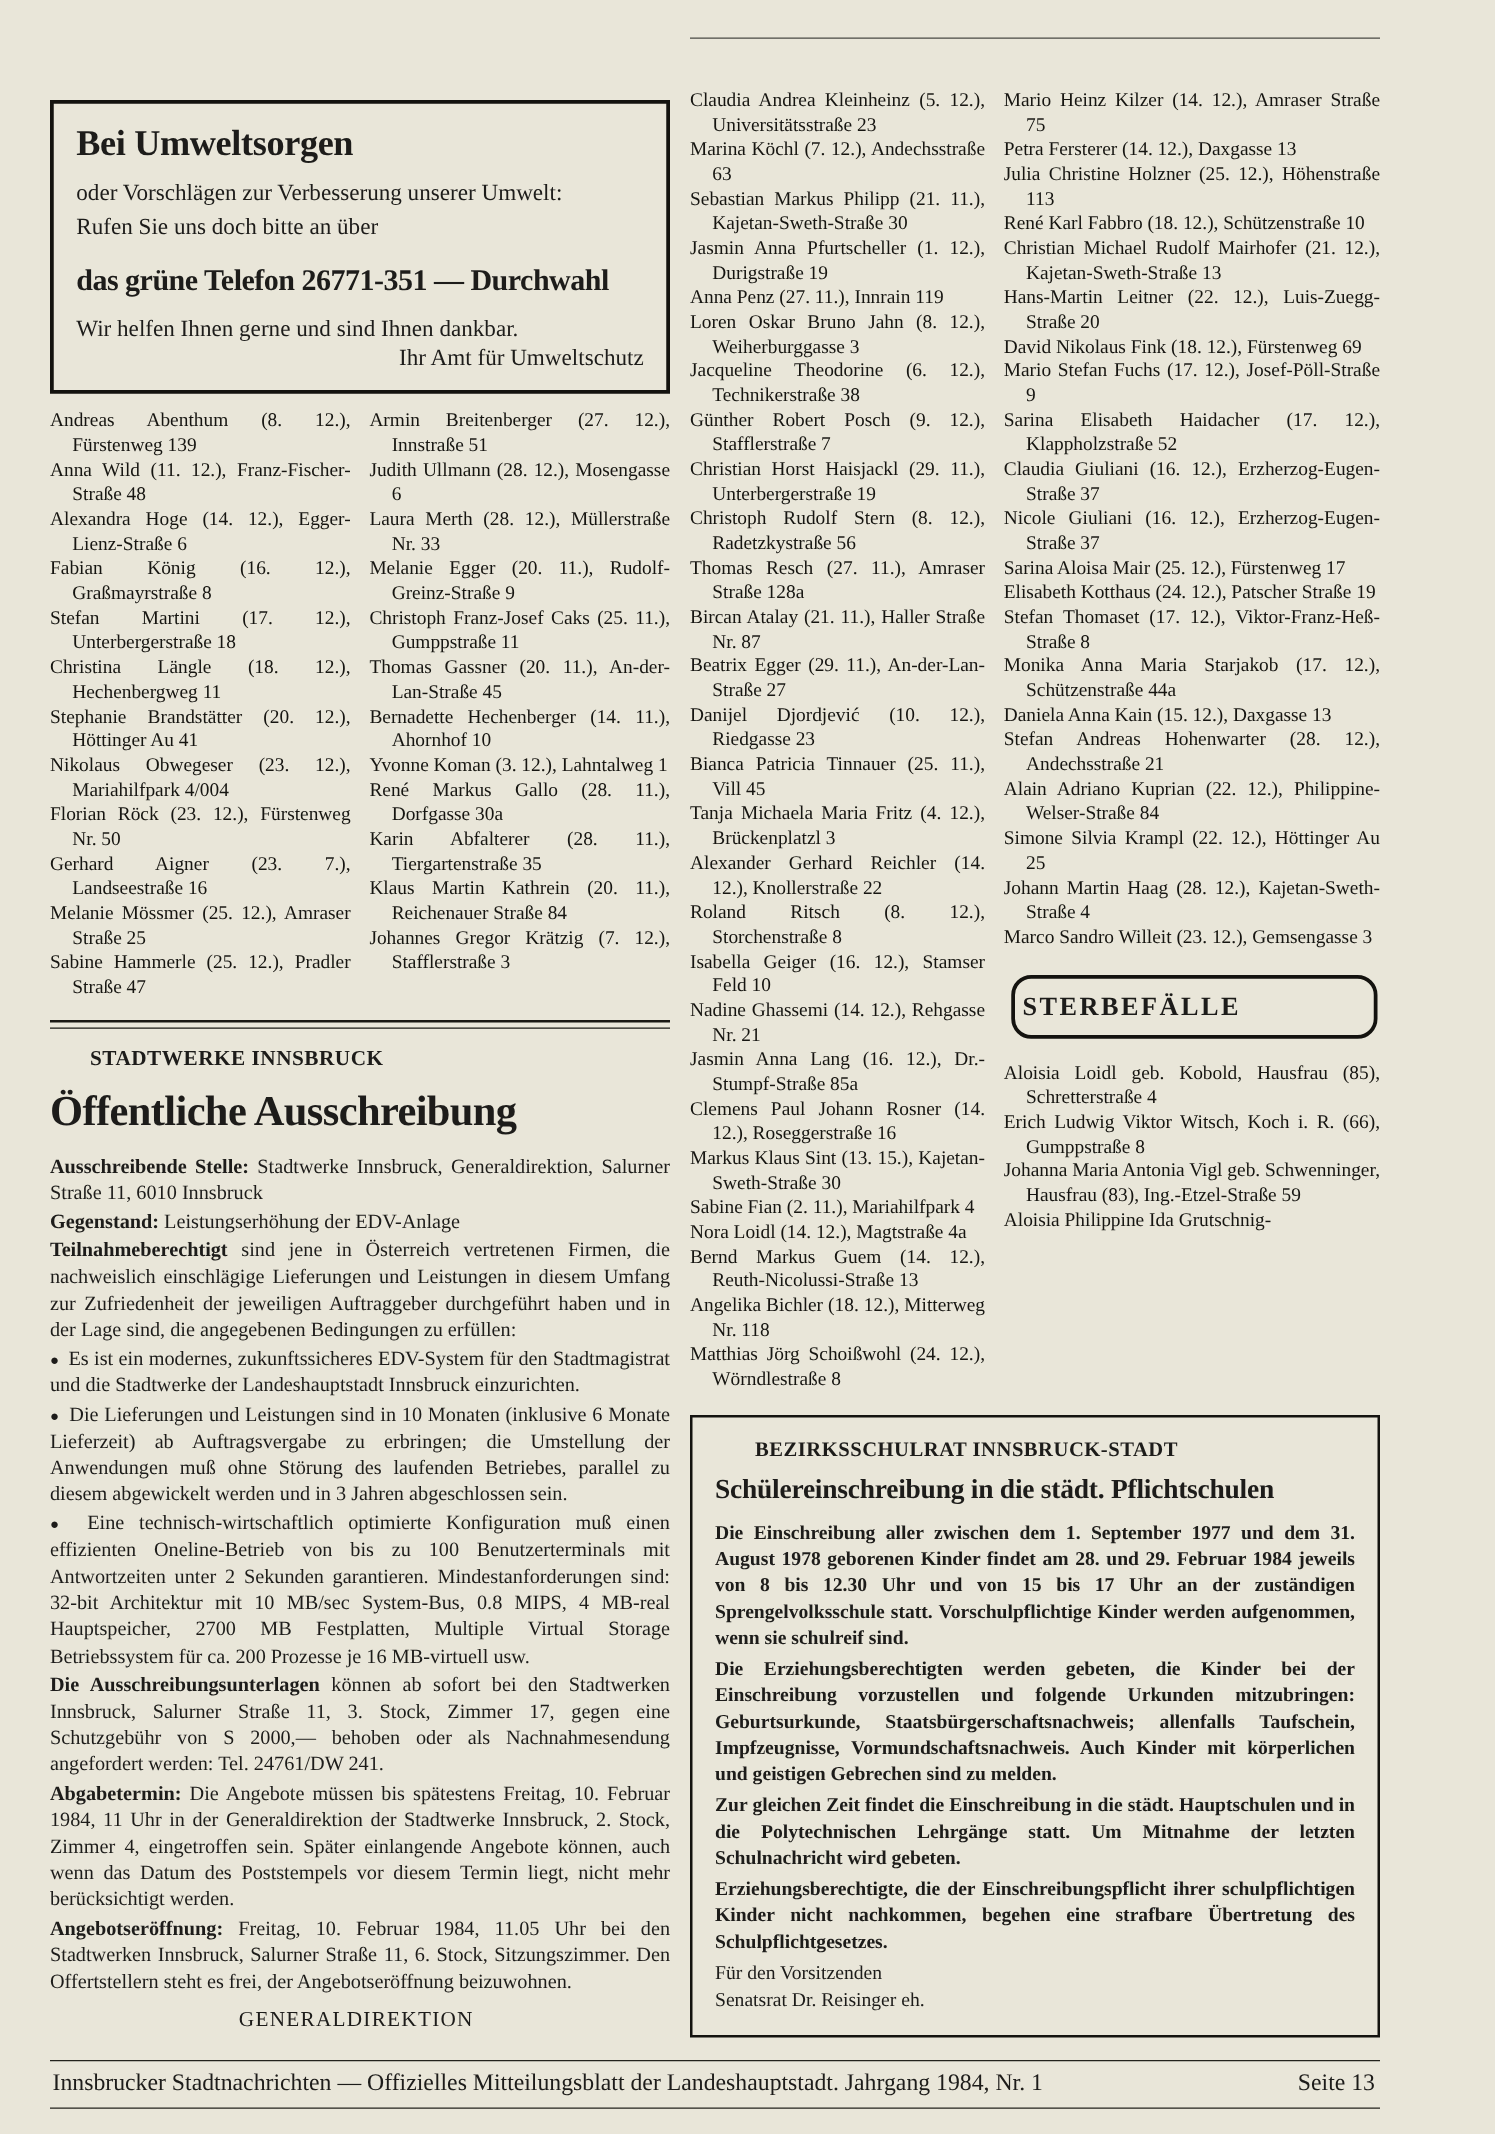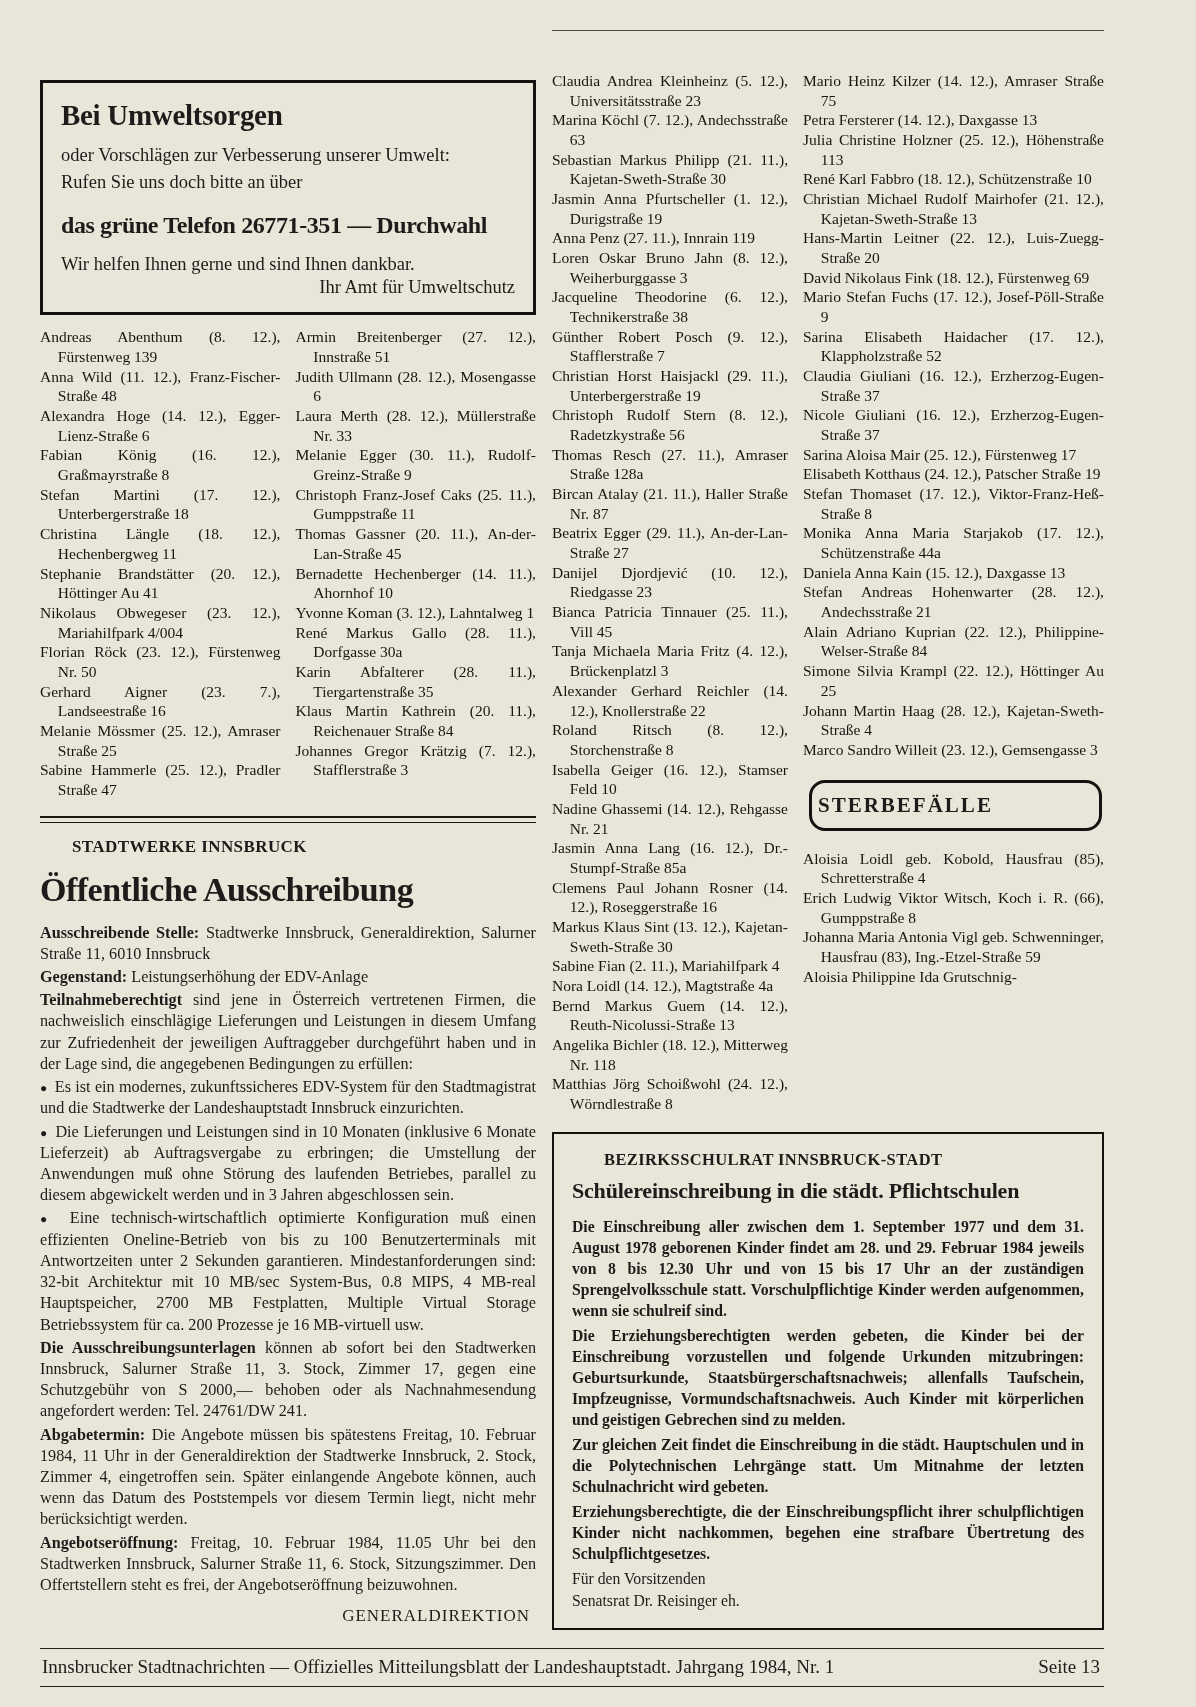--- a/index.html
+++ b/index.html
@@ -34,21 +34,21 @@
   }
   .top-hairline{border-top:1.5px solid #4a4a44;width:100%;}
 
   
   .double-rule{margin:16px 0 14px;height:4px;border-top:2.5px solid #191813;border-bottom:1.5px solid #191813;}
   .kicker{font-weight:bold;font-size:17px;letter-spacing:0.4px;margin-top:14px;margin-left:32px;}
   .aus-title{font-weight:bold;font-size:34px;letter-spacing:-0.5px;margin:14px 0 14px;}
   .aus-par{font-size:16.2px;line-height:1.31;text-align:justify;margin-bottom:2px;}
   .aus-par .lead{font-weight:bold;}
   .aus-par .bullet{font-size:12px;padding-right:4px;}
-  .aus-signoff{text-align:right;font-size:17px;letter-spacing:1px;margin-top:10px;padding-right:6px;}
+  .aus-signoff{text-align:center;font-size:17px;letter-spacing:1px;margin-top:10px;padding-right:6px;}
 
   
   .sterbe-box{
     border:3px solid #14130f;border-radius:16px;
     margin:20px 2px 18px 6px;padding:10px 6px;
     text-align:left;font-weight:bold;font-size:21px;letter-spacing:2px;
   }
 
   
   .school-box{border:2px solid #14130f;margin-top:18px;padding:14px 18px 16px;}
@@ -93,21 +93,21 @@
             <div class="entry">Nikolaus Obwegeser (23. 12.), Mariahilfpark 4/004</div>
             <div class="entry">Florian Röck (23. 12.), Fürstenweg Nr. 50</div>
             <div class="entry">Gerhard Aigner (23. 7.), Landseestraße 16</div>
             <div class="entry">Melanie Mössmer (25. 12.), Amraser Straße 25</div>
             <div class="entry">Sabine Hammerle (25. 12.), Pradler Straße 47</div>
           </div>
         <div class="ncol">
             <div class="entry">Armin Breitenberger (27. 12.), Innstraße 51</div>
             <div class="entry">Judith Ullmann (28. 12.), Mosengasse 6</div>
             <div class="entry">Laura Merth (28. 12.), Müllerstraße Nr. 33</div>
-            <div class="entry">Melanie Egger (30. 11.), Rudolf-Greinz-Straße 9</div>
+            <div class="entry">Melanie Egger (20. 11.), Rudolf-Greinz-Straße 9</div>
             <div class="entry">Christoph Franz-Josef Caks (25. 11.), Gumppstraße 11</div>
             <div class="entry">Thomas Gassner (20. 11.), An-der-Lan-Straße 45</div>
             <div class="entry">Bernadette Hechenberger (14. 11.), Ahornhof 10</div>
             <div class="entry">Yvonne Koman (3. 12.), Lahntalweg 1</div>
             <div class="entry">René Markus Gallo (28. 11.), Dorfgasse 30a</div>
             <div class="entry">Karin Abfalterer (28. 11.), Tiergartenstraße 35</div>
             <div class="entry">Klaus Martin Kathrein (20. 11.), Reichenauer Straße 84</div>
             <div class="entry">Johannes Gregor Krätzig (7. 12.), Stafflerstraße 3</div>
           </div>
       </div>
@@ -152,21 +152,21 @@
             <div class="entry">Beatrix Egger (29. 11.), An-der-Lan-Straße 27</div>
             <div class="entry">Danijel Djordjević (10. 12.), Riedgasse 23</div>
             <div class="entry">Bianca Patricia Tinnauer (25. 11.), Vill 45</div>
             <div class="entry">Tanja Michaela Maria Fritz (4. 12.), Brückenplatzl 3</div>
             <div class="entry">Alexander Gerhard Reichler (14. 12.), Knollerstraße 22</div>
             <div class="entry">Roland Ritsch (8. 12.), Storchenstraße 8</div>
             <div class="entry">Isabella Geiger (16. 12.), Stamser Feld 10</div>
             <div class="entry">Nadine Ghassemi (14. 12.), Rehgasse Nr. 21</div>
             <div class="entry">Jasmin Anna Lang (16. 12.), Dr.-Stumpf-Straße 85a</div>
             <div class="entry">Clemens Paul Johann Rosner (14. 12.), Roseggerstraße 16</div>
-            <div class="entry">Markus Klaus Sint (13. 12.), Kajetan-Sweth-Straße 30</div>
+            <div class="entry">Markus Klaus Sint (13. 15.), Kajetan-Sweth-Straße 30</div>
             <div class="entry">Sabine Fian (2. 11.), Mariahilfpark 4</div>
             <div class="entry">Nora Loidl (14. 12.), Magtstraße 4a</div>
             <div class="entry">Bernd Markus Guem (14. 12.), Reuth-Nicolussi-Straße 13</div>
             <div class="entry">Angelika Bichler (18. 12.), Mitterweg Nr. 118</div>
             <div class="entry">Matthias Jörg Schoißwohl (24. 12.), Wörndlestraße 8</div>
           </div>
         <div class="ncol c4">
           <div>
               <div class="entry">Mario Heinz Kilzer (14. 12.), Amraser Straße 75</div>
               <div class="entry">Petra Fersterer (14. 12.), Daxgasse 13</div>

